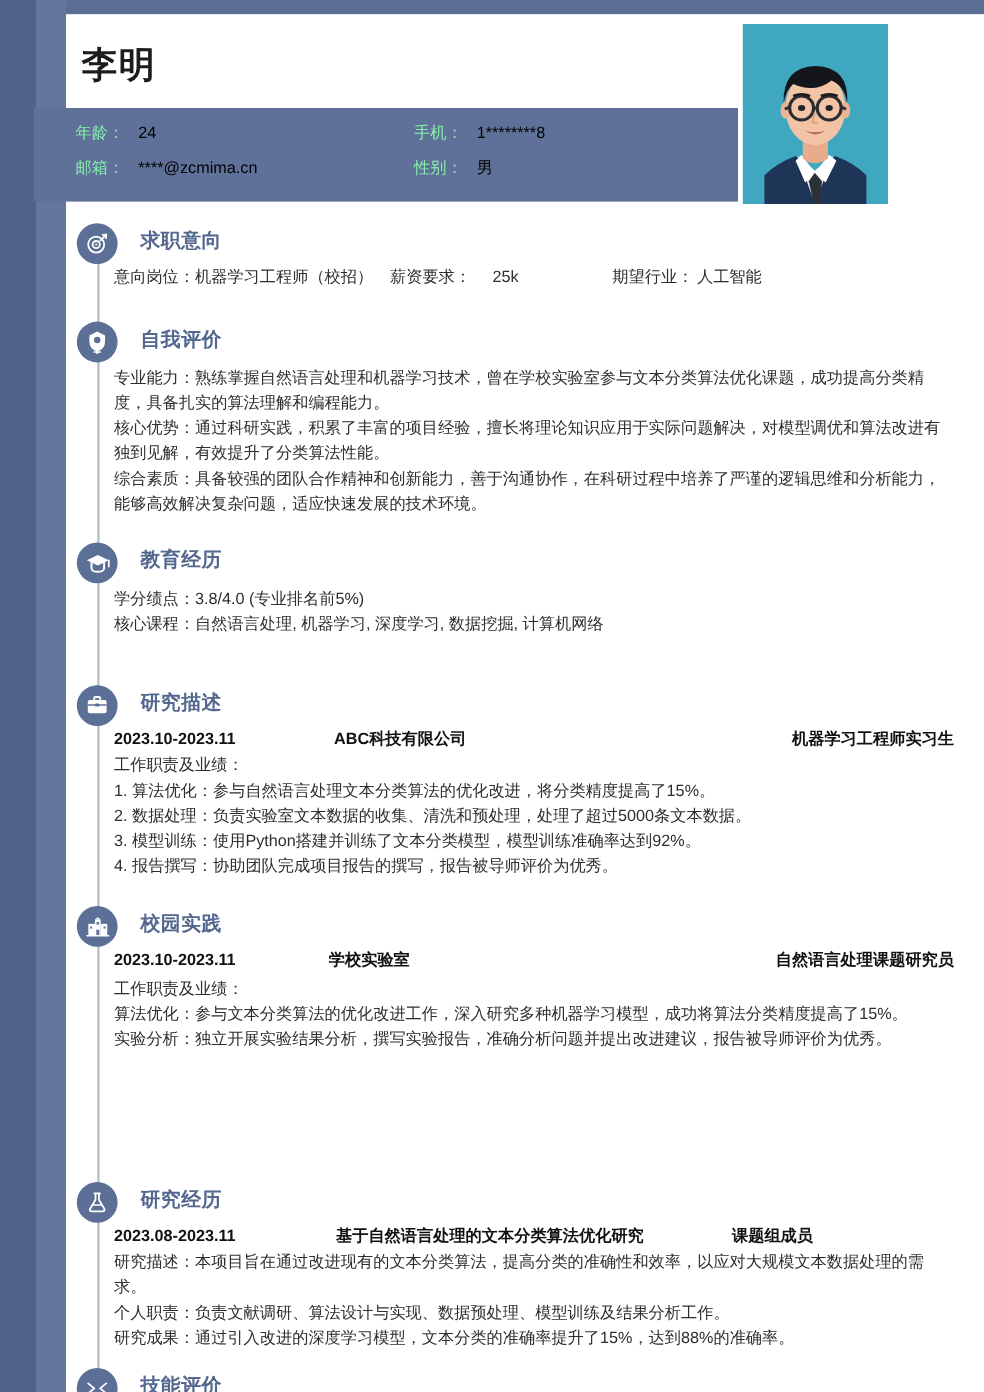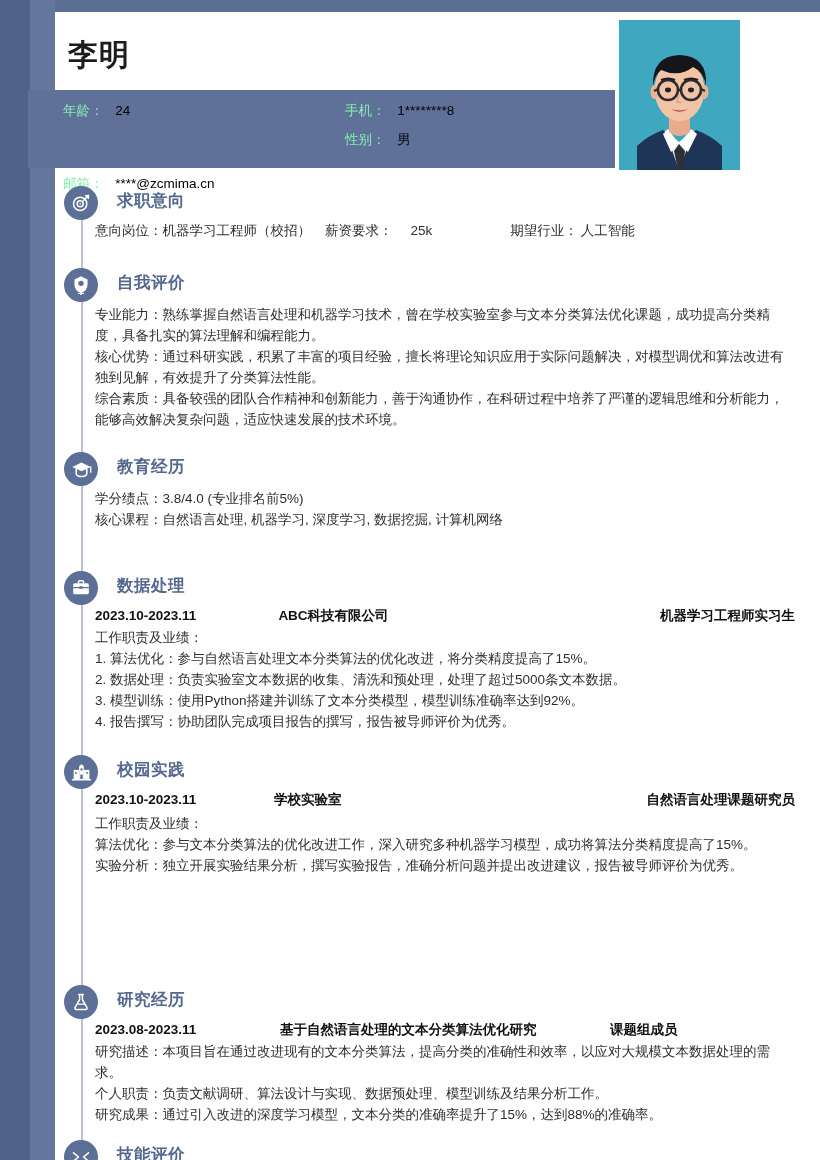--- a/index.html
+++ b/index.html
@@ -147,21 +147,21 @@
 
   <div class="info-band"></div>
   <div class="info-row" style="left:63px; top:104px;">
     <span class="info-label">年龄：</span>
     <span class="info-value" style="margin-left:8px;">24</span>
   </div>
   <div class="info-row" style="left:345px; top:104px;">
     <span class="info-label">手机：</span>
     <span class="info-value" style="margin-left:8px;">1********8</span>
   </div>
-  <div class="info-row" style="left:63px; top:133px;margin-top:44px;">
+  <div class="info-row" style="left:63px; top:133px;">
     <span class="info-label">邮箱：</span>
     <span class="info-value" style="margin-left:8px;">****@zcmima.cn</span>
   </div>
   <div class="info-row" style="left:345px; top:133px;">
     <span class="info-label">性别：</span>
     <span class="info-value" style="margin-left:8px;">男</span>
   </div>
 
   <div class="timeline"></div>
 
@@ -220,21 +220,21 @@
 
   <div class="sec" style="top:571px;">
     <div class="sec-icon">
       <svg width="20" height="20" viewBox="0 0 24 24" fill="none">
         <path d="M9 6 V4.6 C9 3.9 9.6 3.4 10.3 3.4 H13.7 C14.4 3.4 15 3.9 15 4.6 V6" stroke="#ffffff" stroke-width="1.8" fill="none" stroke-linecap="round"></path>
         <rect x="2.6" y="6.4" width="18.8" height="13.2" rx="2" fill="#ffffff"></rect>
         <path d="M2.6 11.5 H21.4" stroke="#5c6f96" stroke-width="1.5"></path>
         <rect x="10" y="10" width="4" height="3" rx="0.7" fill="#5c6f96"></rect>
       </svg>
     </div>
-    <div class="sec-title">数据处理</div>
+    <div class="sec-title">研究描述</div>
     <div class="sec-body">
       <div class="row-flex" style="margin-bottom:2px;">
         <span class="c" style="width:185px;">2023.10-2023.11</span>
         <span class="c" style="width:385px;">ABC科技有限公司</span>
         <span class="c">机器学习工程师实习生</span>
       </div>
       <div class="line">工作职责及业绩：</div>
       <div class="line">1. 算法优化：参与自然语言处理文本分类算法的优化改进，将分类精度提高了15%。</div>
       <div class="line">2. 数据处理：负责实验室文本数据的收集、清洗和预处理，处理了超过5000条文本数据。</div>
       <div class="line">3. 模型训练：使用Python搭建并训练了文本分类模型，模型训练准确率达到92%。</div>

